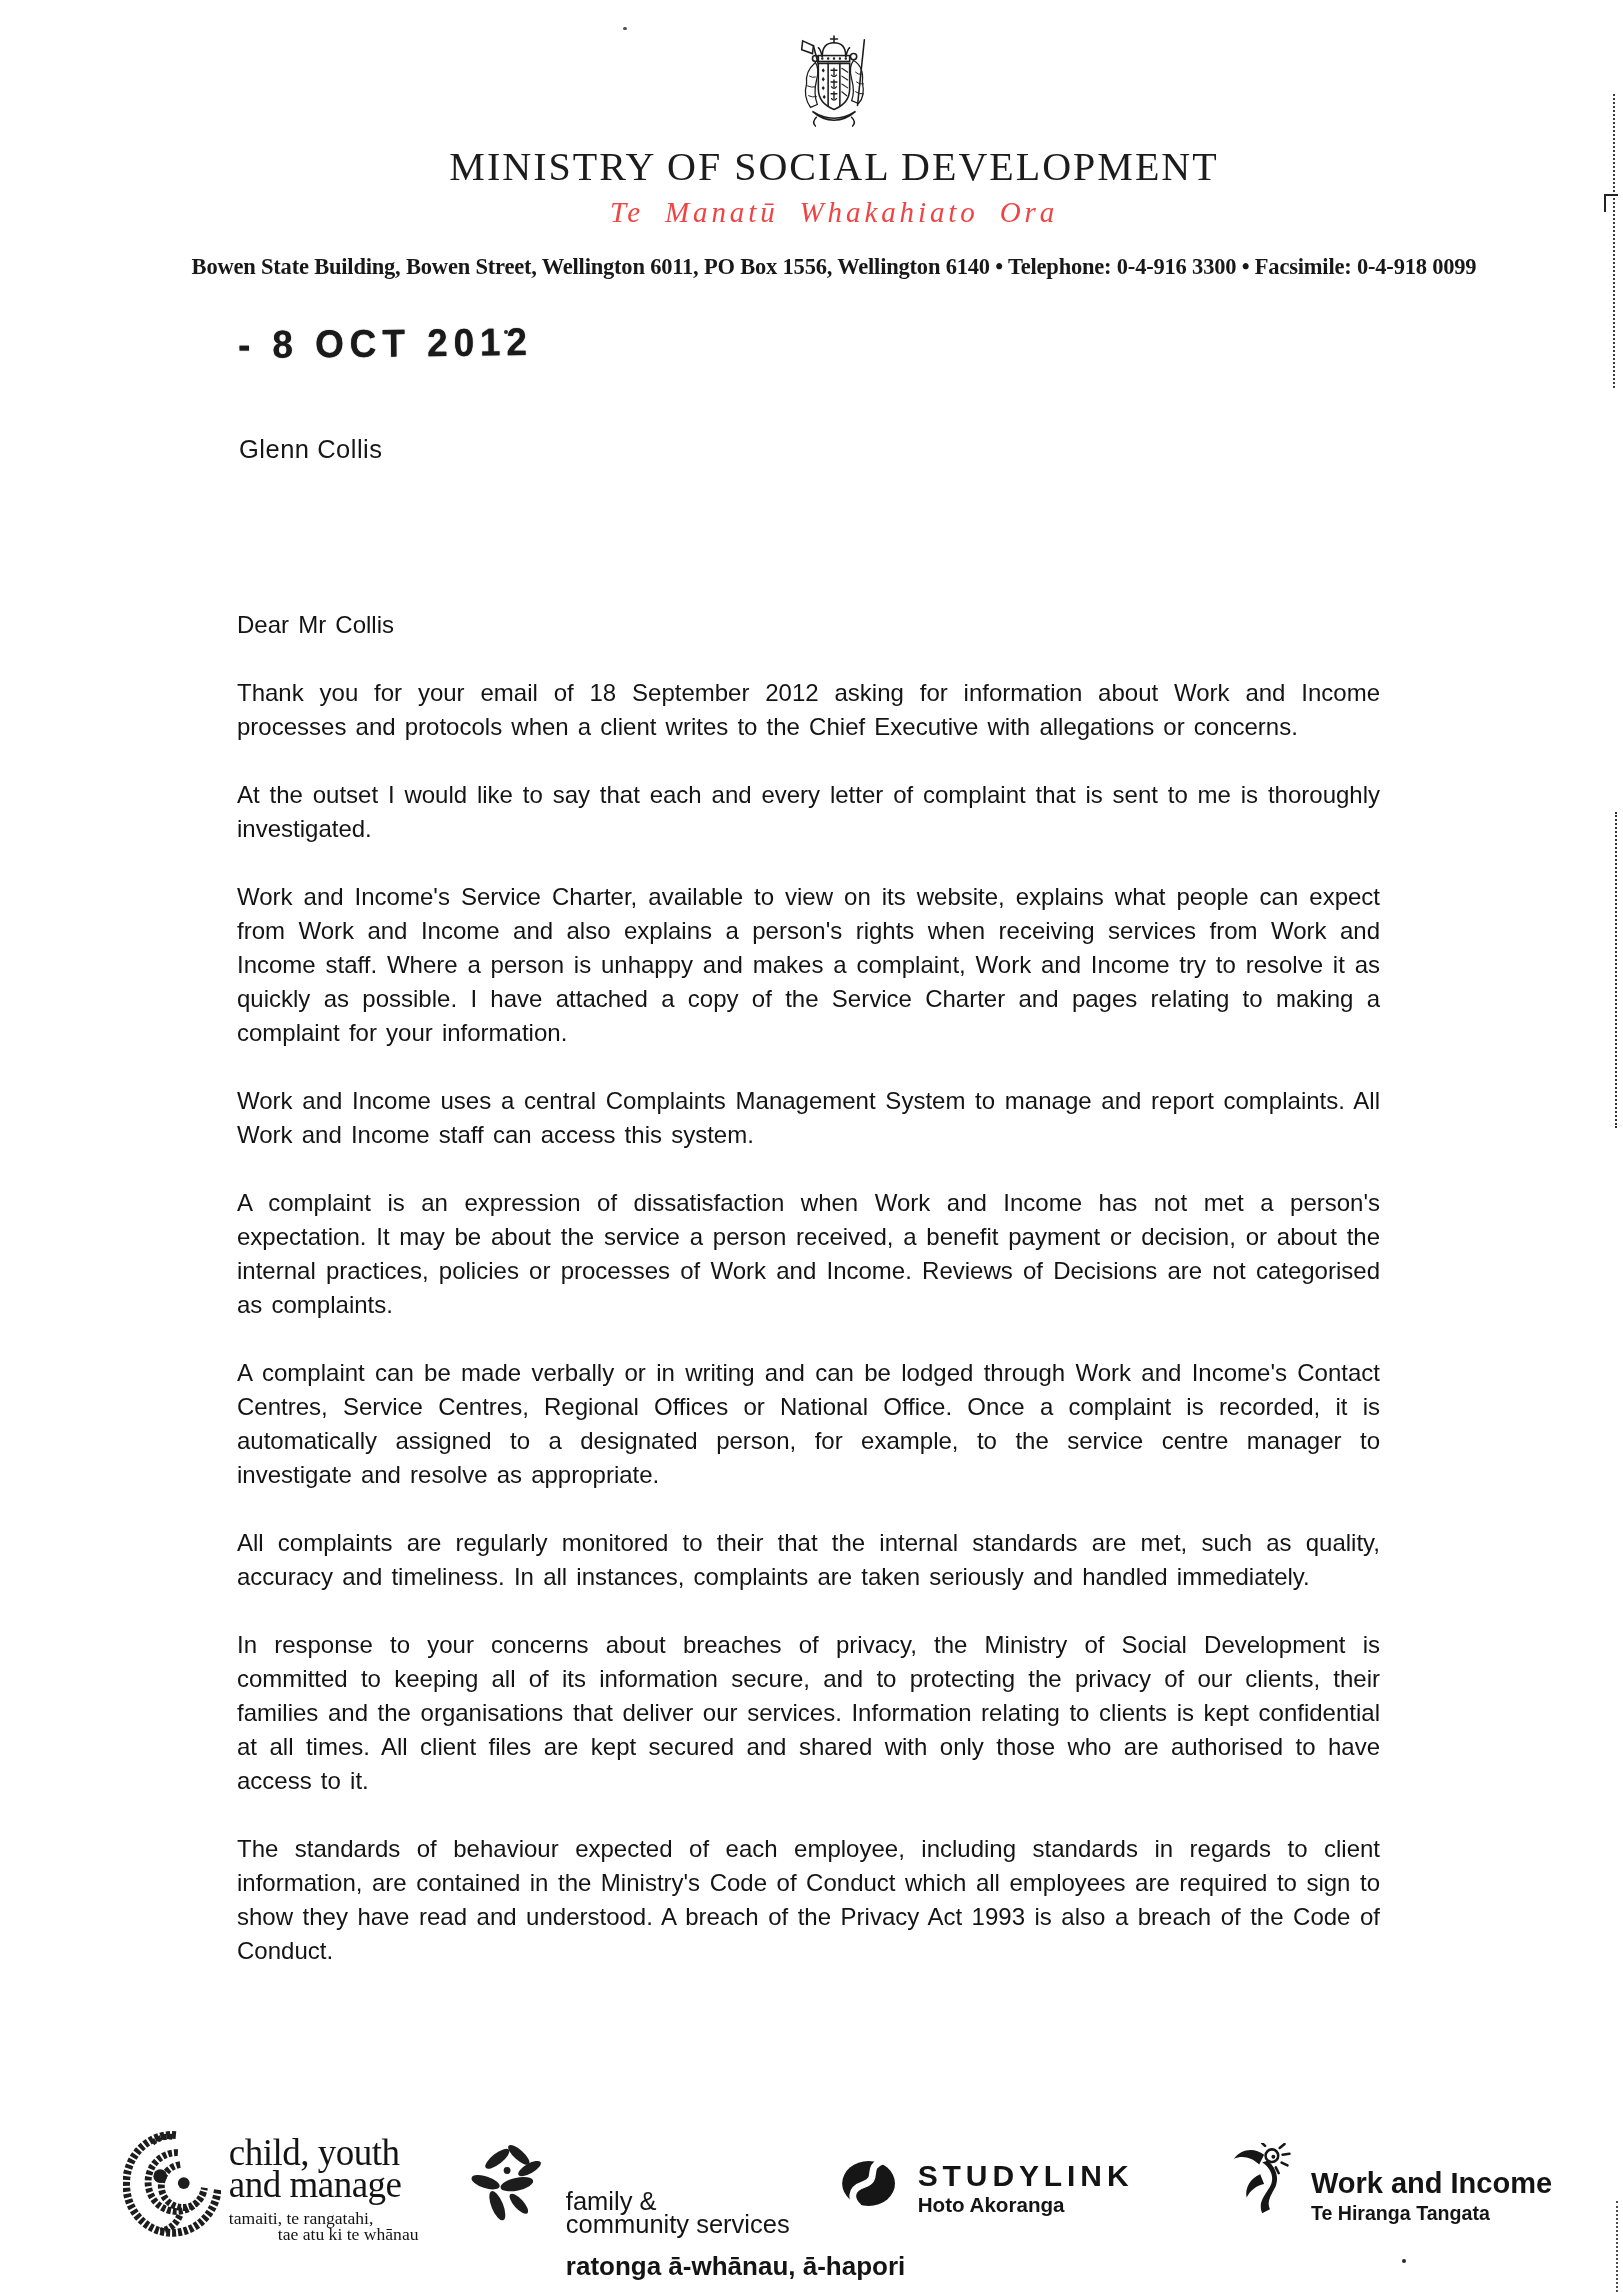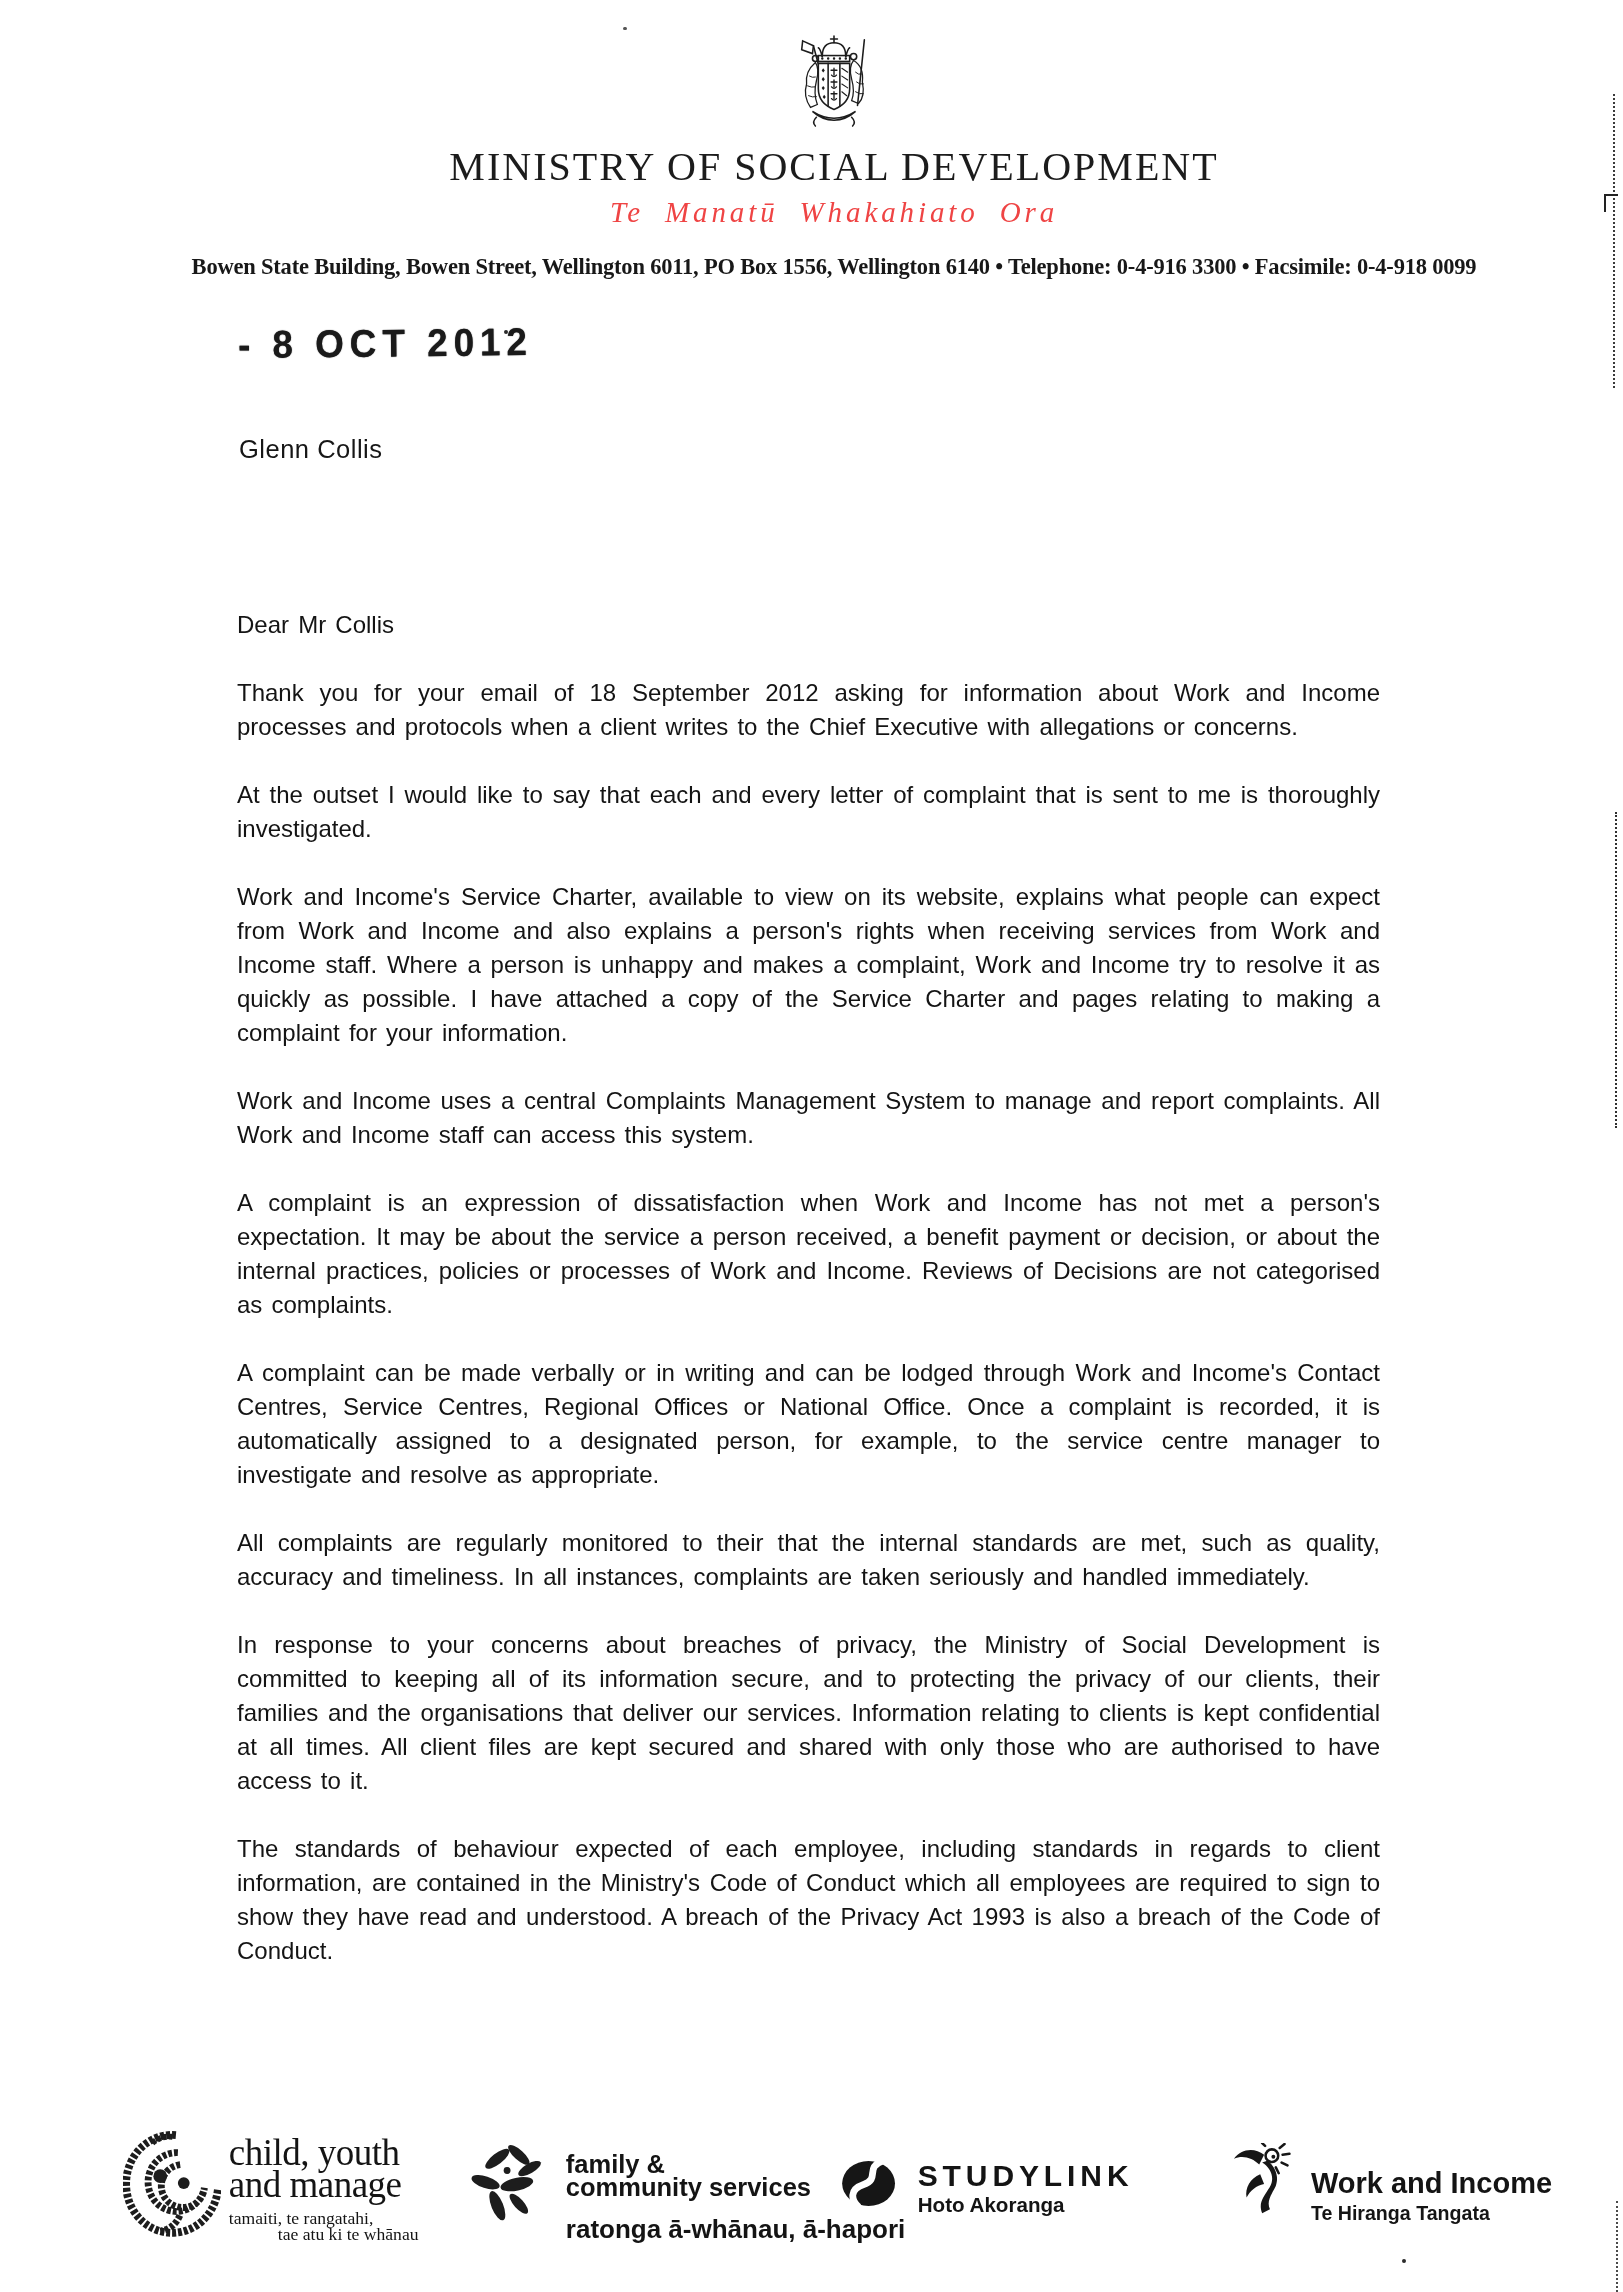--- a/index.html
+++ b/index.html
@@ -55,21 +55,21 @@
   .letter-body p.salutation{text-align:left;}
   
   .logo{position:absolute;display:flex;align-items:flex-start;color:#141414;}
   .logo-cyf{left:123px;top:2129px;}
   .cyf-text{margin-left:7.8px;margin-top:7.8px;}
   .cyf-title{font-family:"Liberation Serif", serif;font-size:37px;line-height:32px;letter-spacing:-0.5px;}
   .cyf-sub{font-family:"Liberation Serif", serif;font-size:17.6px;line-height:16.7px;margin-top:8.8px;}
   .cyf-sub .l2{padding-left:49px;}
   .logo-fcs{left:468px;top:2143px;}
   .fcs-text{margin-left:11.8px;margin-top:9.8px;}
-  .fcs-title{font-size:25.5px;line-height:23.5px;font-weight:700;letter-spacing:0px;}
+  .fcs-title{font-size:25.5px;line-height:23.5px;font-weight:400;letter-spacing:0px;margin-top:37px;}
   .fcs-sub{font-size:26px;margin-top:14px;font-weight:600;}
   .logo-sl{left:841px;top:2160px;}
   .sl-text{margin-left:13.7px;margin-top:1px;}
   .sl-title{font-size:30px;font-weight:700;letter-spacing:4.9px;line-height:29px;}
   .sl-sub{font-size:20.6px;margin-top:2.9px;font-weight:600;}
   .logo-wi{left:1231px;top:2143px;}
   .wi-text{margin-left:5.9px;margin-top:27.4px;}
   .wi-title{font-size:29px;font-weight:700;line-height:27.4px;}
   .wi-sub{font-size:19.6px;font-weight:600;margin-top:3.9px;}
   

